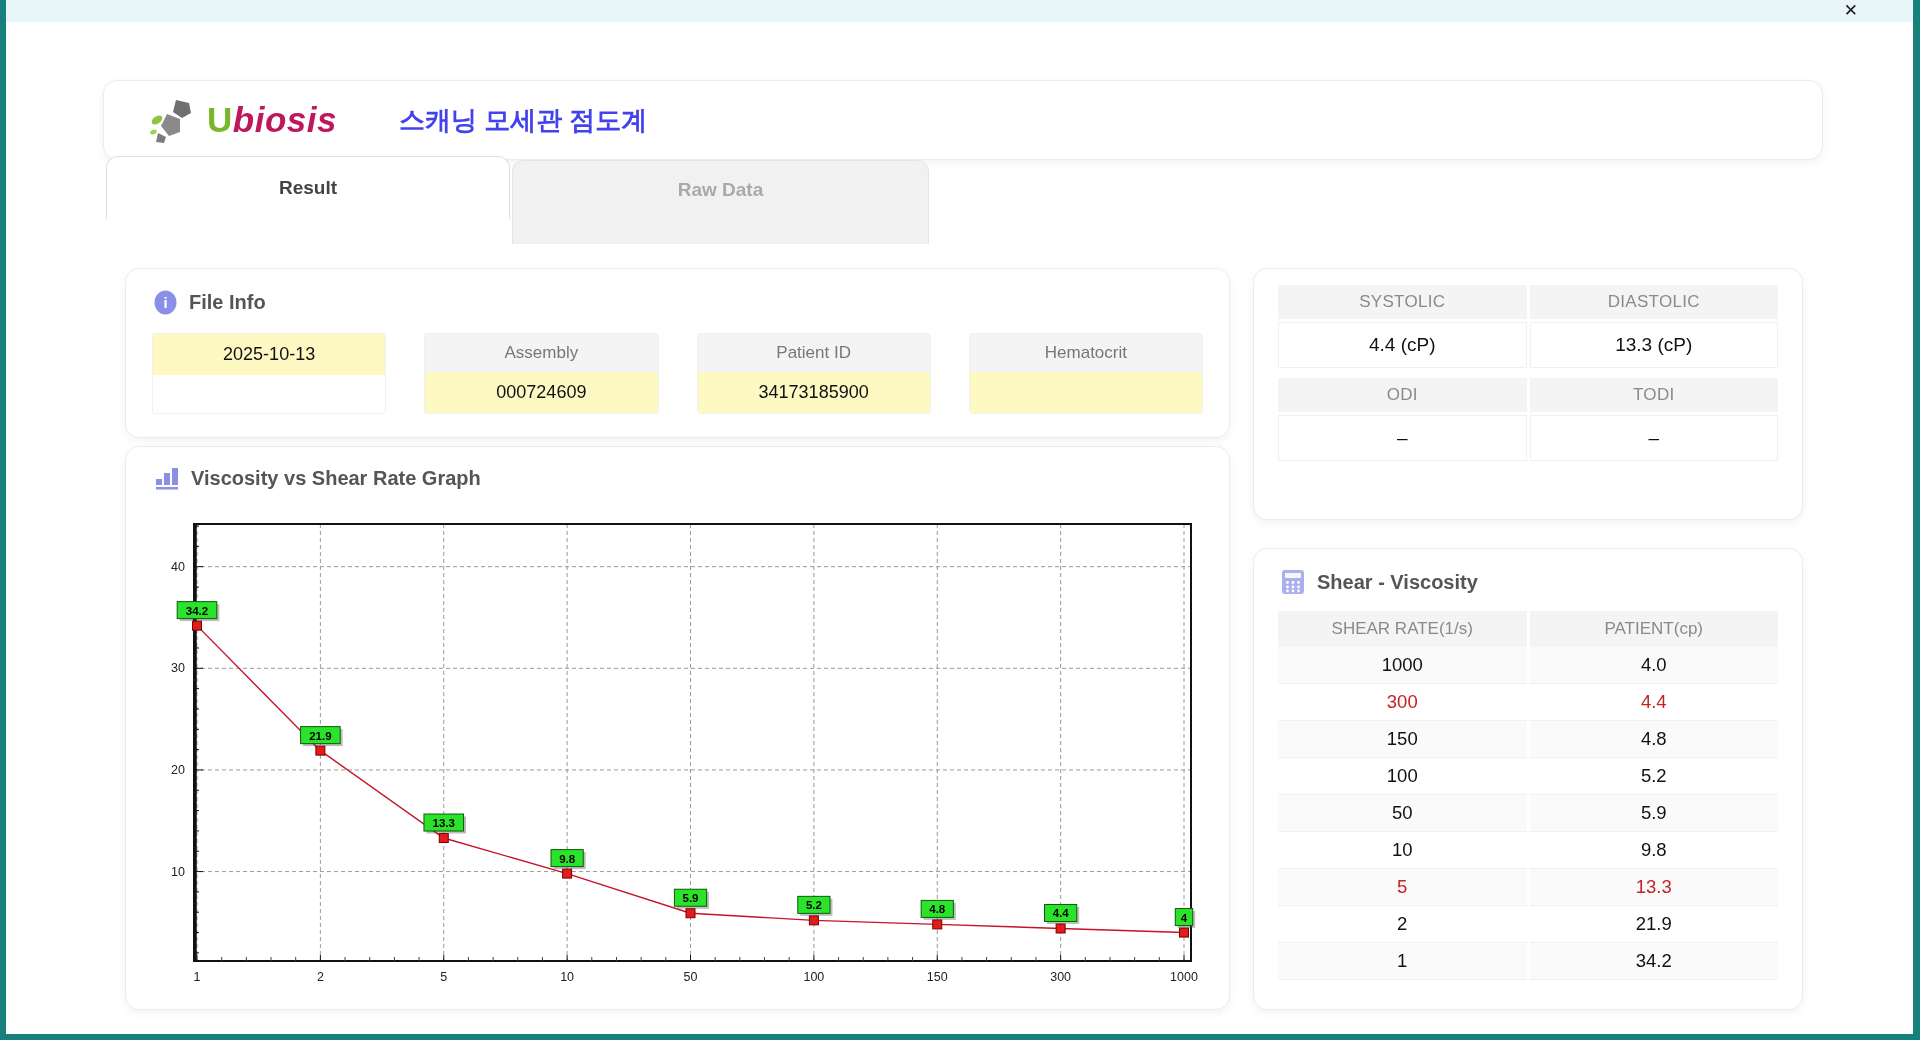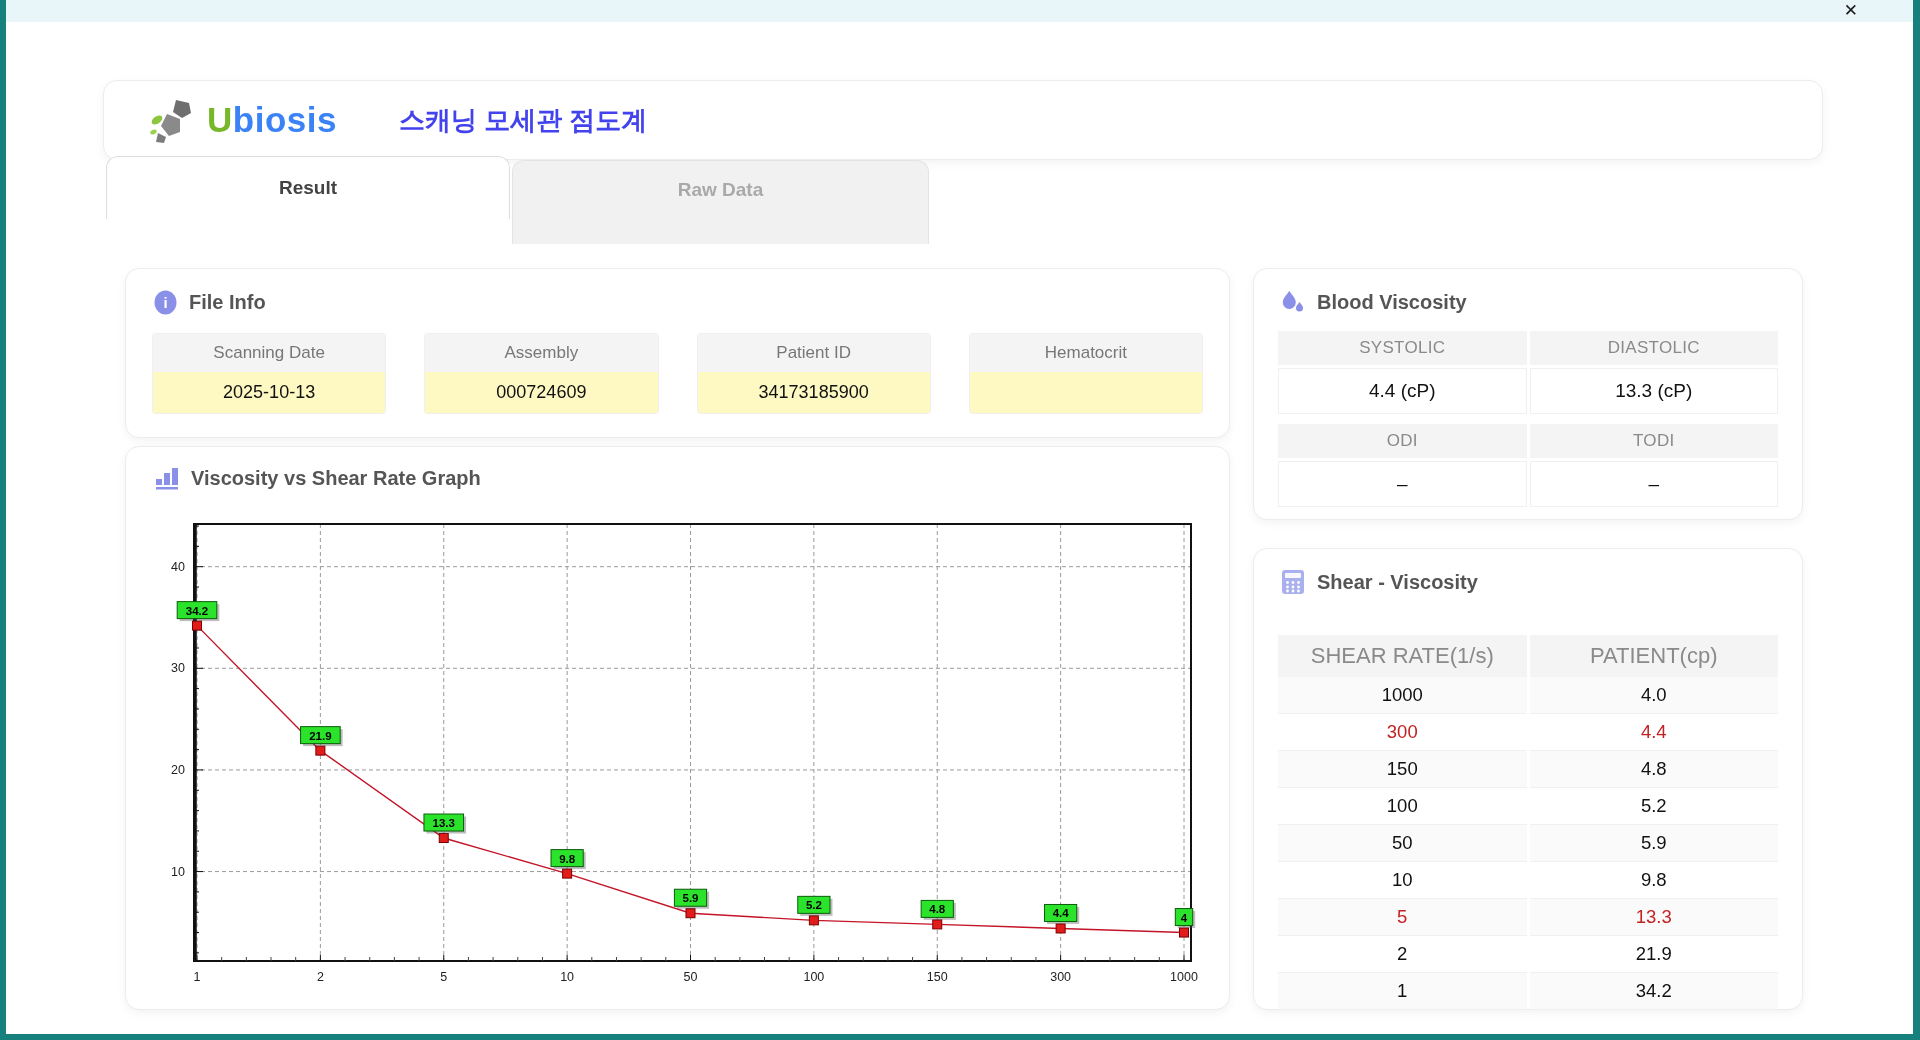--- a/index.html
+++ b/index.html
@@ -11,21 +11,21 @@
   .edge-right{right:0;top:0;bottom:0;width:7px;}
   .edge-bottom{left:0;right:0;bottom:0;height:6px;}
 
   .card{position:absolute;background:#fff;border:1px solid #ececec;border-radius:14px;box-shadow:0 3px 10px rgba(0,0,0,0.05);}
 
   
   .header-card{left:103px;top:80px;width:1718px;height:78px;display:flex;align-items:center;}
   .logo{display:flex;align-items:center;margin-left:45px;}
   .brand{font-size:35px;letter-spacing:0.5px;margin-left:6px;}
   .brand .u{color:#76b82a;font-weight:bold;}
-  .brand .rest{color:#3b82f6;font-weight:bold;}
+  .brand .rest{color:#be185d;font-weight:bold;font-style:italic;}
   .app-title{margin-left:62px;color:#4343ee;font-weight:bold;font-size:26px;}
 
   
   .tab{position:absolute;display:flex;align-items:center;justify-content:center;font-size:19px;border-radius:12px 12px 0 0;}
   .tab-result{left:106px;top:156px;width:402px;height:62px;background:#fff;border:1px solid #dedede;border-bottom:none;color:#444;font-weight:bold;z-index:3;}
   .tab-raw{left:512px;top:160px;width:415px;height:83px;background:#f1f1f1;border:1px solid #e4e4e4;border-bottom:none;color:#a9a9a9;font-weight:bold;z-index:2;align-items:flex-start;padding-top:0;}
   .tab-raw span{margin-top:18px;}
 
   .section-title{display:flex;align-items:center;gap:11px;color:#555;font-weight:bold;font-size:20px;}
 
@@ -48,21 +48,21 @@
   .bv-table{margin:16px 24px 0 24px;}
   .bv-row{display:grid;grid-template-columns:1fr 1fr;gap:3px;margin-bottom:3px;}
   .bv-head{background:#f4f4f5;color:#8a8a8a;text-align:center;font-size:17px;padding:7px 0;letter-spacing:0.3px;}
   .bv-val{background:#fff;border:1px solid #f0f0f0;color:#111;text-align:center;font-size:19px;padding:11px 0;}
   .bv-gap{height:7px;}
 
   .shear-card{left:1253px;top:548px;width:548px;height:460px;}
   .shear-card .section-title{margin:20px 0 0 26px;}
   .sv-table{margin:16px 24px 0 24px;}
   .sv-hrow{display:grid;grid-template-columns:1fr 1fr;gap:3px;}
-  .sv-hcell{background:#f4f4f5;color:#8a8a8a;text-align:center;font-size:22px;padding:8px 0;margin-top:24px;}
+  .sv-hcell{background:#f4f4f5;color:#8a8a8a;text-align:center;font-size:17px;padding:8px 0;}
   .sv-row{display:grid;grid-template-columns:1fr 1fr;gap:3px;}
   .sv-row:nth-child(even) .sv-cell{background:#fafafa;}
   .sv-cell{background:#fff;border-bottom:1px solid #f0f0f0;color:#111;text-align:center;font-size:18.5px;padding:7px 0;}
   .sv-row.red .sv-cell{color:#c42222;}
 
   .icon-badge{width:26px;height:26px;display:inline-flex;align-items:center;justify-content:center;}
   svg{display:block;}
   text{font-family:"Liberation Sans",sans-serif;}
 </style>
 </head>
@@ -104,21 +104,20 @@
       <span class="icon-badge">
         <svg width="25" height="25" viewBox="0 0 25 25">
             <ellipse cx="12.5" cy="12.5" rx="11" ry="12" fill="#8a90e8"></ellipse>
             <text x="12.5" y="18" text-anchor="middle" font-size="15" font-weight="bold" fill="#fff" font-family="Liberation Serif,serif">i</text>
           </svg>
       </span>
       <span>File Info</span>
     </div>
     <div class="fi-grid">
       <div class="fi-col">
-        <div class="fi-head">Scanning Date</div>
         <div class="fi-val">2025-10-13</div>
       </div>
       <div class="fi-col">
         <div class="fi-head">Assembly</div>
         <div class="fi-val">000724609</div>
       </div>
       <div class="fi-col">
         <div class="fi-head">Patient ID</div>
         <div class="fi-val">34173185900</div>
       </div>
@@ -269,29 +268,20 @@
           <rect x="918.525" y="457.4790697674419" width="32.2" height="17" fill="#2be32b" stroke="#0a5d0a" stroke-width="1"></rect>
           <text x="934.625" y="470.4790697674419" text-anchor="middle" font-size="11.5" font-weight="bold" fill="#000">4.4</text>
           <rect x="1051.8" y="464.04418604651164" width="17.4" height="17" fill="rgba(70,70,70,0.35)"></rect>
           <rect x="1049.3" y="461.54418604651164" width="17.4" height="17" fill="#2be32b" stroke="#0a5d0a" stroke-width="1"></rect>
           <text x="1058" y="474.54418604651164" text-anchor="middle" font-size="11.5" font-weight="bold" fill="#000">4</text>
         </svg>
       </div>
   </div>
 
   <div class="card blood-card">
-    <div class="section-title">
-      <span class="icon-badge">
-        <svg width="28" height="28" viewBox="0 0 28 28">
-            <path d="M10 2 C13 7 17 10 17 14.5 A7 7 0 0 1 3 14.5 C3 10 7 7 10 2 Z" fill="#8a90e8"></path>
-            <path d="M21 14 C22.8 16.6 24.8 18.2 24.8 20.4 A3.8 3.8 0 0 1 17.2 20.4 C17.2 18.2 19.2 16.6 21 14 Z" fill="#8a90e8"></path>
-          </svg>
-      </span>
-      <span>Blood Viscosity</span>
-    </div>
     <div class="bv-table">
       <div class="bv-row">
         <div class="bv-head">SYSTOLIC</div>
         <div class="bv-head">DIASTOLIC</div>
       </div>
       <div class="bv-row">
         <div class="bv-val">4.4 (cP)</div>
         <div class="bv-val">13.3 (cP)</div>
       </div>
       <div class="bv-gap"></div>

